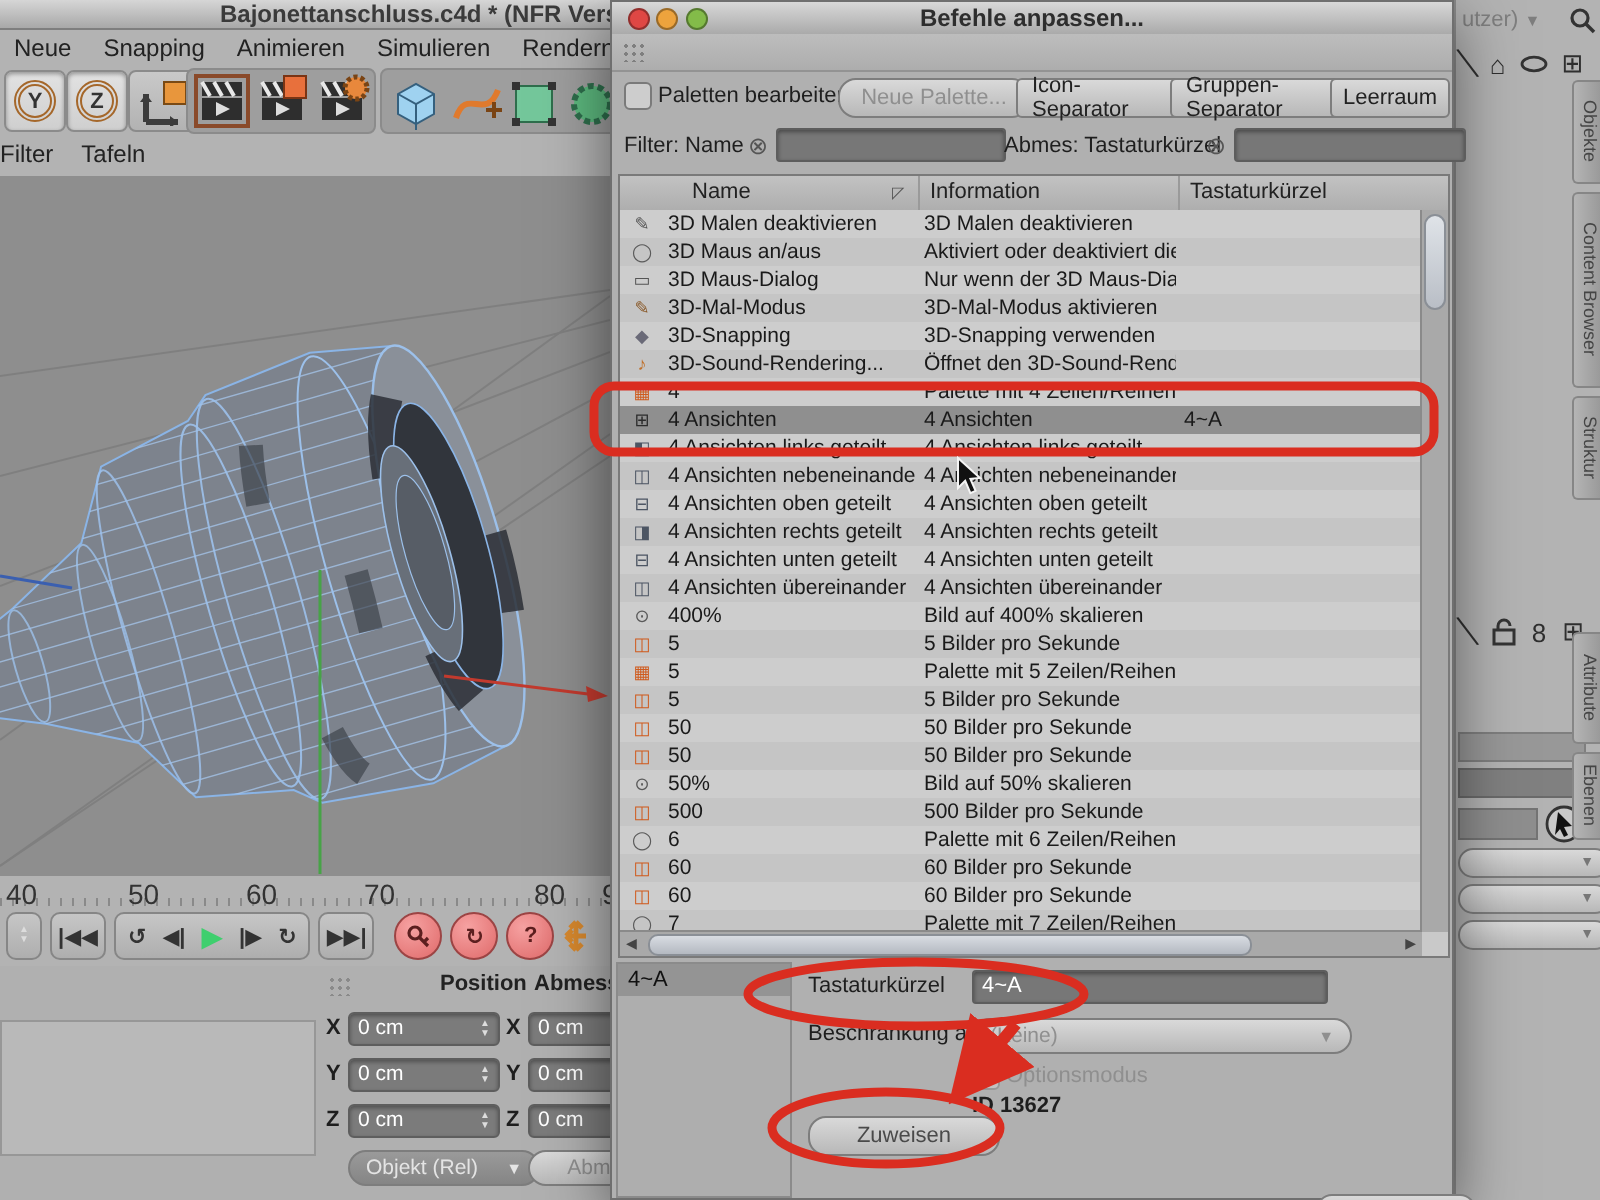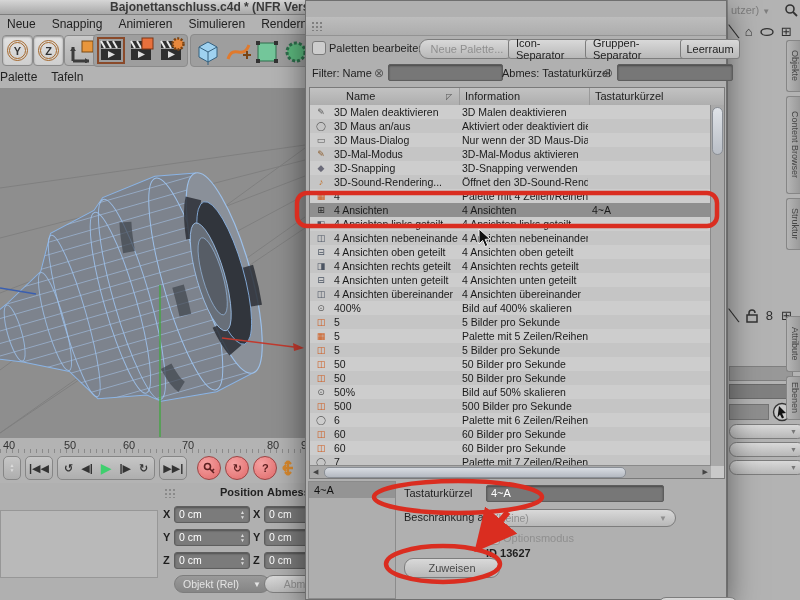--- a/index.html
+++ b/index.html
@@ -46,21 +46,21 @@
   .vthumb{position:absolute;left:1px;right:1px;top:2px;height:46px;background:linear-gradient(#dfe3e8,#b9bec6);
           border:1px solid #8a8f96;border-radius:6px;}
   .hscroll{position:absolute;left:0;right:13px;bottom:0;height:12px;background:#a9a9a9;border-top:1px solid #8a8a8a;}
   .hthumb{position:absolute;left:14px;top:1px;height:9px;width:300px;background:linear-gradient(#d8dce2,#b4b9c1);
           border:1px solid #8a8f96;border-radius:5px;}
   .sarrow{position:absolute;font-size:7px;color:#444;top:2px;}
   
   #viewport{left:0;top:88px;width:305px;height:349px;}
   
   #ruler{left:0;top:437px;width:305px;height:16px;background:linear-gradient(#cdcdcd,#b5b5b5);
-         border-top:1px solid #8e8e8e;border-bottom:1px solid #8e8e8e;font-size:11px;color:#333;}
+         border-top:1px solid #8e8e8e;border-bottom:1px solid #8e8e8e;font-size:14px;color:#333;}
   .tick{position:absolute;top:1px;}
   #transport{left:0;top:453px;width:305px;height:30px;background:#b3b3b3;display:flex;align-items:center;gap:4px;padding-left:3px;box-sizing:border-box;}
   .tbtn{height:22px;min-width:26px;background:linear-gradient(#c6c6c6,#aeaeae);border:1px solid #868686;
         border-radius:5px;display:flex;align-items:center;justify-content:center;font-size:11px;color:#333;font-weight:bold;}
   .redbtn{width:22px;height:22px;min-width:22px;border-radius:50%;background:radial-gradient(#f westerly);
           background:radial-gradient(circle at 35% 30%,#f6a2a2,#e06a6a);border:1px solid #9c4444;color:#5c1f1f;
           display:flex;align-items:center;justify-content:center;font-size:11px;font-weight:bold;}
   
   .coordlabel{font-size:11px;font-weight:bold;color:#222;}
   .cfield{background:#7b7b7b;border:1px solid #5e5e5e;border-radius:3px;color:#fff;font-size:10.5px;
@@ -150,21 +150,21 @@
             <rect x="21" y="22" width="4" height="4" fill="#333"></rect>
           </g>
         <g transform="translate(90,0)">
             <circle cx="13" cy="15" r="9" fill="#5cb87e" stroke="#2e6e4c" stroke-width="3" stroke-dasharray="3 2"></circle>
           </g>
       </svg>
     </div>
   </div>
 
   <div class="abs menubar" style="left:0px;top:67px;width:305px;height:20px;gap:14px;" id="submenu-bar">
-      <span>Palette</span>
+      <span>Filter</span>
       <span>Tafeln</span>
     </div>
 
   <svg id="viewport" class="abs" width="305" height="349" viewBox="0 0 305 349">
     <rect width="305" height="349" fill="#8e8e8e"></rect>
     <g stroke="#6e6e6e" stroke-width="1" opacity="0.45">
       <line x1="0" y1="100" x2="305" y2="57"></line>
         <line x1="0" y1="150" x2="305" y2="72"></line>
       <line x1="0" y1="205" x2="305" y2="88"></line>
         <line x1="0" y1="270" x2="305" y2="107"></line>
@@ -334,36 +334,44 @@
         <span style="font-size:7px;">▼</span>
       </div>
     <div class="abs btn pill" style="left:1px;top:460px;width:60px;height:13px;font-size:9px;justify-content:flex-end;color:#777;">
         <span style="font-size:7px;">▼</span>
       </div>
   </div>
   <div id="tabs-top"></div>
   <div id="tabs-bottom"></div>
 
   <div id="dialog" class="abs">
+    <div class="dlg-title">
+      <span class="abs" style="left:8px;top:2px;">
+        <span class="light" style="background:#df4744;"></span>
+        <span class="light" style="background:#eda33d;"></span>
+        <span class="light" style="background:#83bb49;"></span>
+      </span>
+      <span>Befehle anpassen...</span>
+    </div>
     <div class="abs" style="left:0;top:16px;width:100%;height:18px;background:linear-gradient(#bdbdbd,#adadad);border-bottom:1px solid #939393;">
       <div class="abs" style="left:5px;top:4px;width:12px;height:10px;background-image:radial-gradient(#7f7f7f 1px,transparent 1px);background-size:4px 4px;"></div>
     </div>
 
     <div class="abs" style="left:6px;top:40px;width:12px;height:12px;background:#cdcdcd;border:1px solid #7a7a7a;border-radius:3px;"></div>
     <span class="abs lbl" style="left:23px;top:41px;">Paletten bearbeiten</span>
     <div class="abs btn pill disabled" style="left:113px;top:38px;width:80px;">
         <span>Neue Palette...</span>
       </div>
     <div class="abs btn" style="left:202px;top:38px;width:72px;">
         <span>Icon-Separator</span>
       </div>
     <div class="abs btn" style="left:279px;top:38px;width:92px;">
         <span>Gruppen-Separator</span>
       </div>
-    <div class="abs btn" style="left:374px;top:38px;width:44px;">
+    <div class="abs btn" style="left:359px;top:38px;width:44px;">
         <span>Leerraum</span>
       </div>
 
     <span class="abs lbl" style="left:6px;top:66px;">Filter: Name</span>
     <span class="abs" style="left:68px;top:65px;font-size:12px;color:#555;">⊗</span>
     <div class="abs darkfield" style="left:82px;top:63px;width:105px;height:15px;"><span></span></div>
     <span class="abs lbl" style="left:196px;top:66px;">Abmes: Tastaturkürzel</span>
     <span class="abs" style="left:297px;top:65px;font-size:12px;color:#555;">⊗</span>
     <div class="abs darkfield" style="left:311px;top:63px;width:106px;height:15px;"><span></span></div>
 

